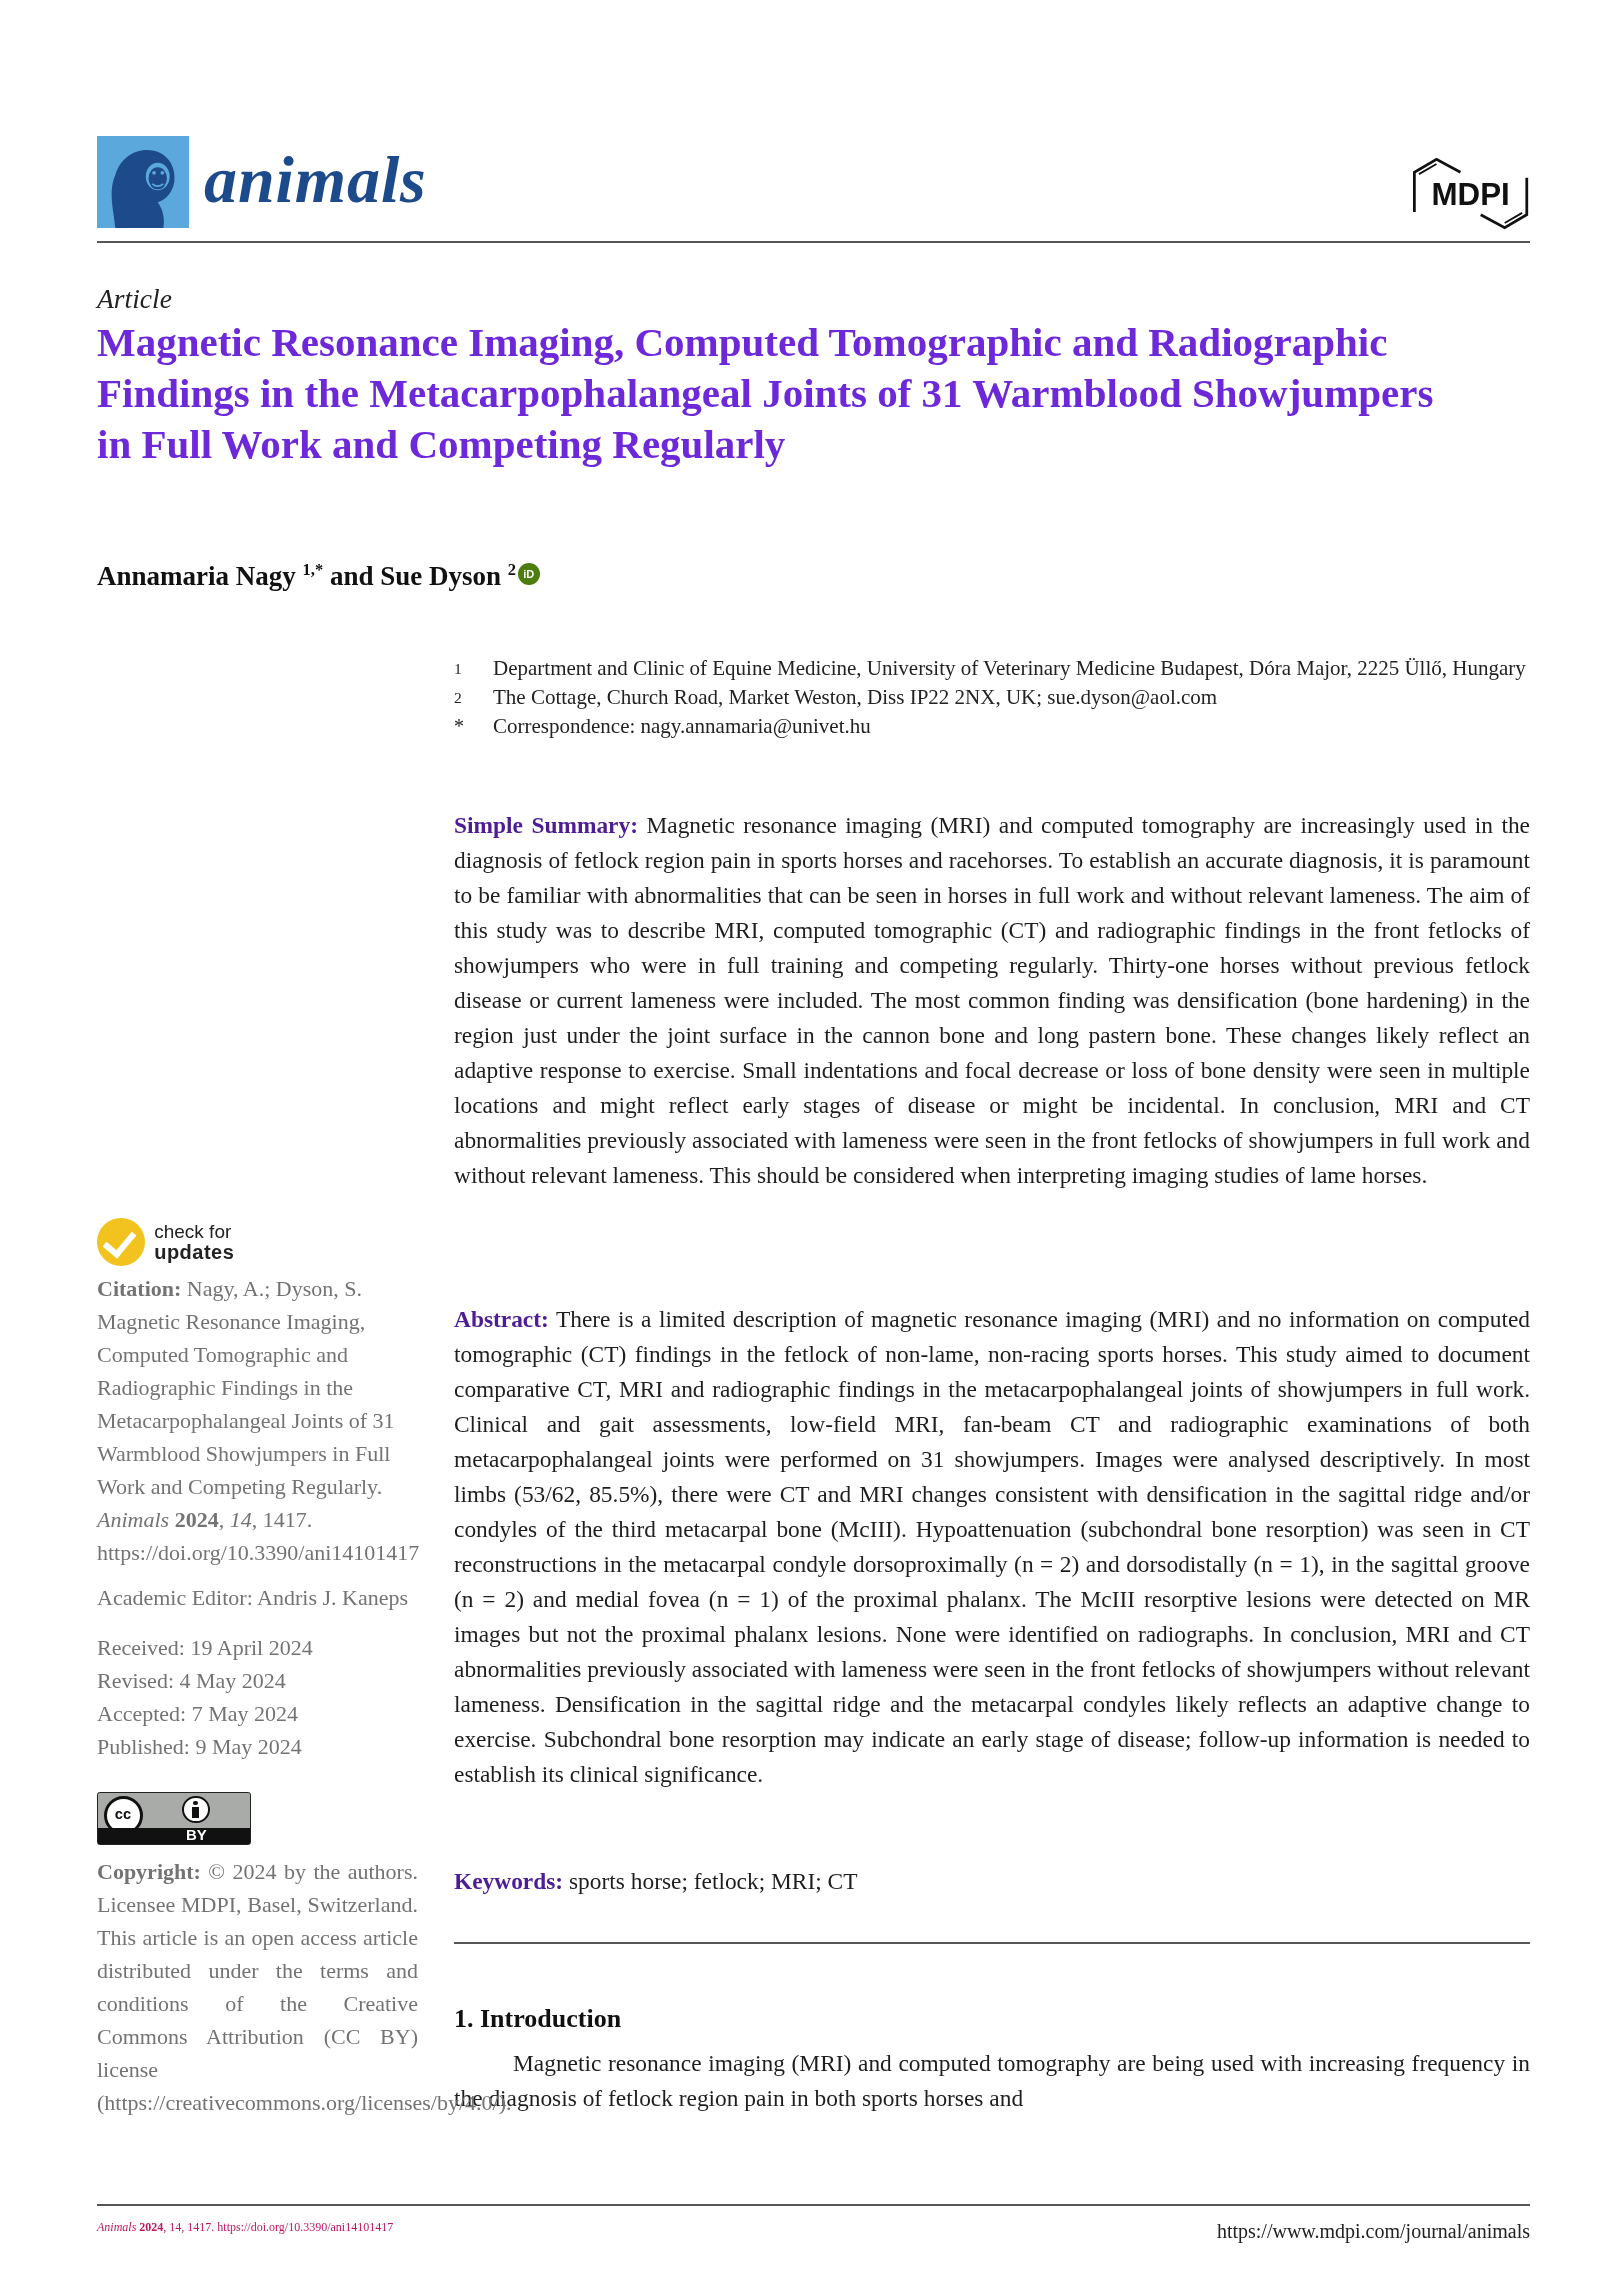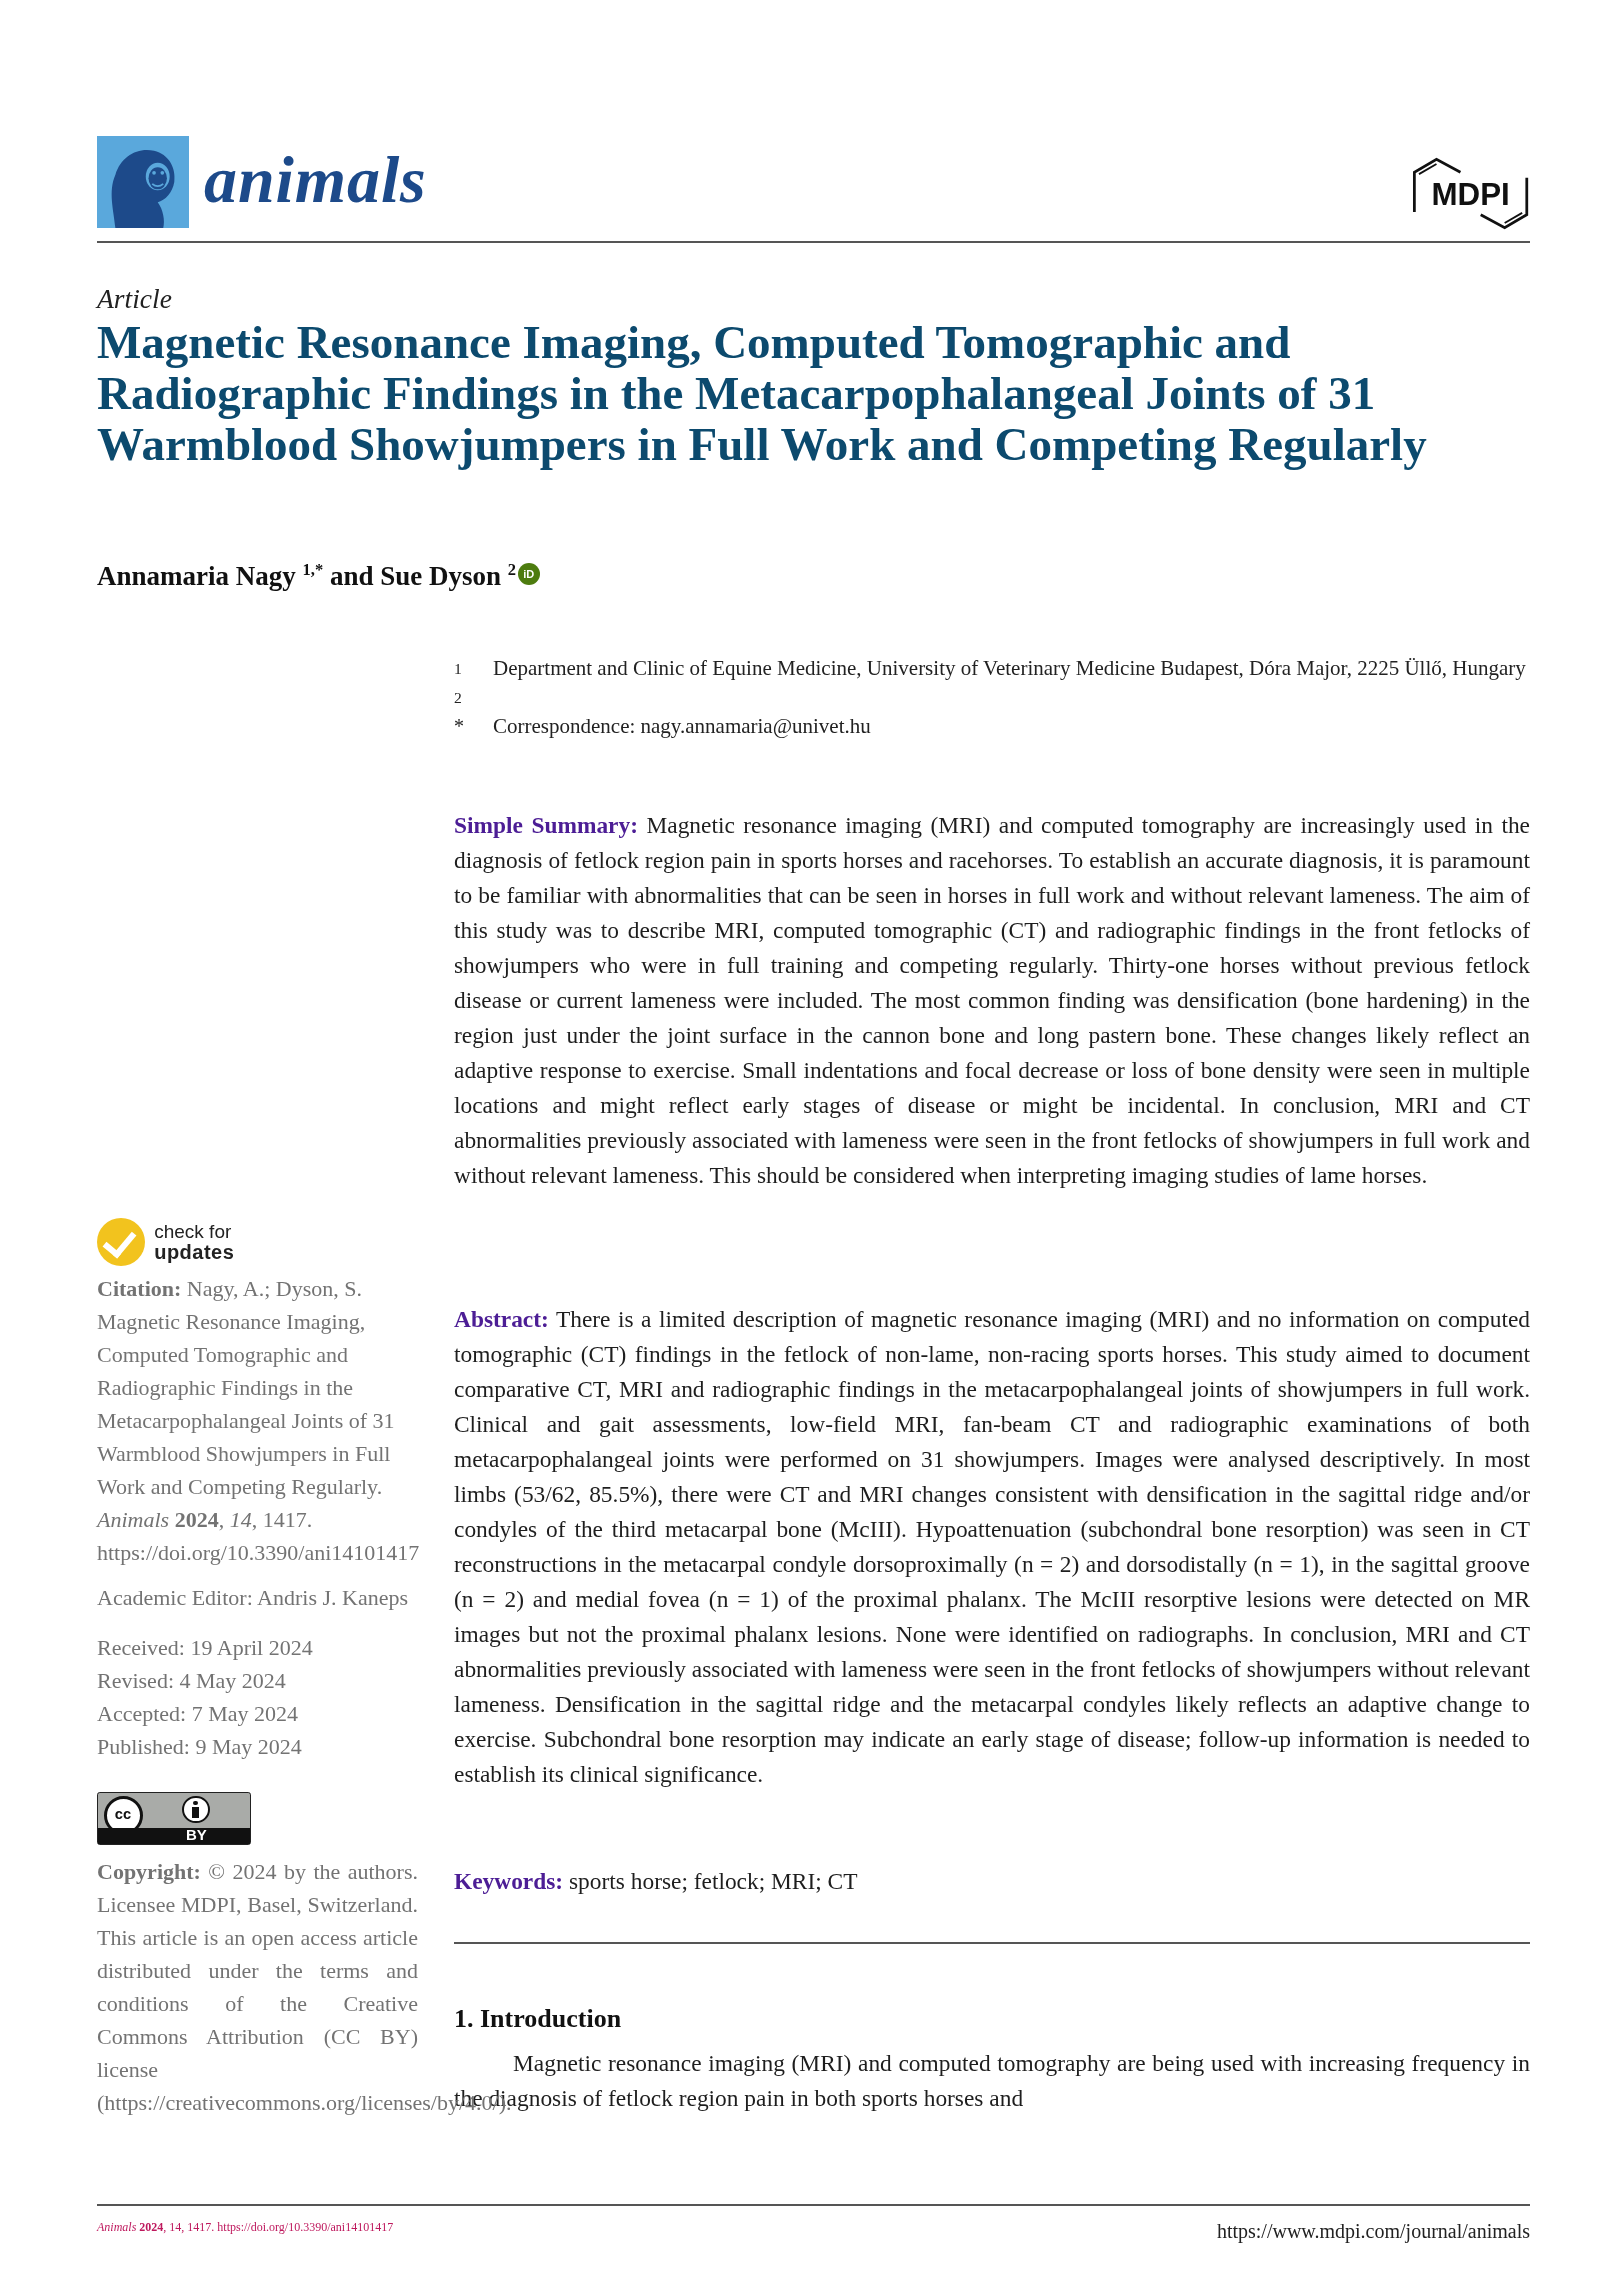--- a/index.html
+++ b/index.html
@@ -8,21 +8,21 @@
   .abs { position:absolute; }
 
   
   .logo-box { left:97px; top:136px; width:92px; height:92px; background:#5aa8dc; overflow:hidden; }
   .journal-name { left:204px; top:138px; font-size:66px; font-style:italic; font-weight:bold;
                   color:#1d4a8a; letter-spacing:0.9px; line-height:83px; }
   .mdpi-logo { left:1407px; top:152px; width:129px; height:83px;text-align:right; }
   .header-rule { left:97px; top:241px; width:1433px; height:1.8px; background:#555; }
 
   .article-type { left:97px; top:283px; font-size:27.5px; font-style:italic; color:#222; }
-  .title { left:97px; top:317px; width:1359px; font-size:47px; font-weight:bold; line-height:51px; color:#0c4a6e; }
+  .title { left:97px; top:317px; width:1359px; font-size:41px; font-weight:bold; line-height:51px; color:#6d28d9; }
   .authors { left:97px; top:560px; font-size:27px; font-weight:bold; color:#111; }
   .authors sup { font-size:16.5px; }
   .orcid { display:inline-block; width:22px; height:22px; border-radius:50%; background:#4d7c0f; color:#fff;
            font-family:"Liberation Sans", sans-serif; font-size:11px; font-weight:bold; line-height:22px;
            text-align:center; vertical-align:7.3px; margin-left:1.8px; }
 
   .affil { left:454px; top:654px; width:1084px; font-size:21px; line-height:29px; color:#222; }
   .affil-row { display:flex; }
   .affil-mark { width:39px; flex:none; font-size:15.6px; padding-top:0; }
   .affil-mark.star { font-size:20px; }
@@ -106,20 +106,21 @@
   <sup>2</sup><span class="orcid">iD</span>
 </div>
 
 <div class="abs affil">
   <div class="affil-row">
     <span class="affil-mark">1</span>
     <span>Department and Clinic of Equine Medicine, University of Veterinary Medicine Budapest, Dóra Major, 2225 Üllő, Hungary</span>
   </div>
   <div class="affil-row">
     <span class="affil-mark">2</span>
+    <span>The Cottage, Church Road, Market Weston, Diss IP22 2NX, UK; sue.dyson@aol.com</span>
   </div>
   <div class="affil-row">
     <span class="affil-mark star">*</span>
     <span>Correspondence: nagy.annamaria@univet.hu</span>
   </div>
 </div>
 
 <div class="abs main summary">
   <b>Simple Summary:</b>
   <span>Magnetic resonance imaging (MRI) and computed tomography are increasingly used in the diagnosis of fetlock region pain in sports horses and racehorses. To establish an accurate diagnosis, it is paramount to be familiar with abnormalities that can be seen in horses in full work and without relevant lameness. The aim of this study was to describe MRI, computed tomographic (CT) and radiographic findings in the front fetlocks of showjumpers who were in full training and competing regularly. Thirty-one horses without previous fetlock disease or current lameness were included. The most common finding was densification (bone hardening) in the region just under the joint surface in the cannon bone and long pastern bone. These changes likely reflect an adaptive response to exercise. Small indentations and focal decrease or loss of bone density were seen in multiple locations and might reflect early stages of disease or might be incidental. In conclusion, MRI and CT abnormalities previously associated with lameness were seen in the front fetlocks of showjumpers in full work and without relevant lameness. This should be considered when interpreting imaging studies of lame horses.</span>

